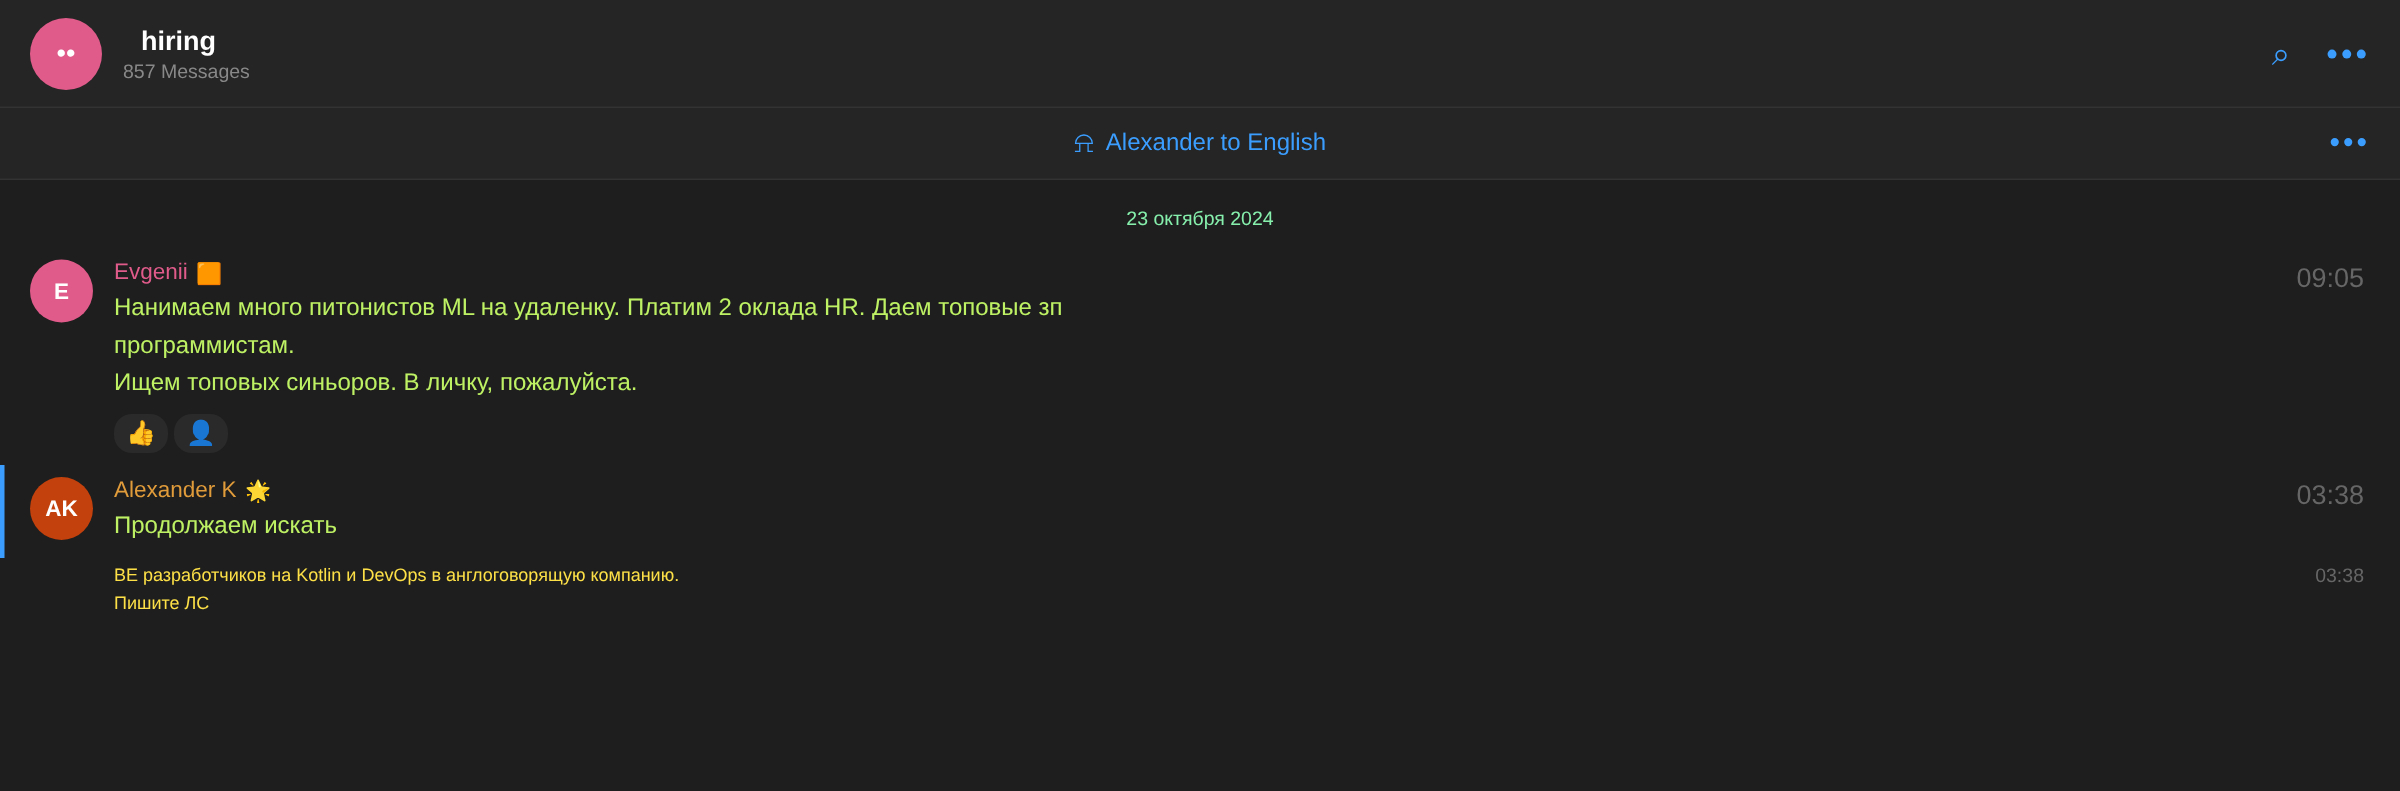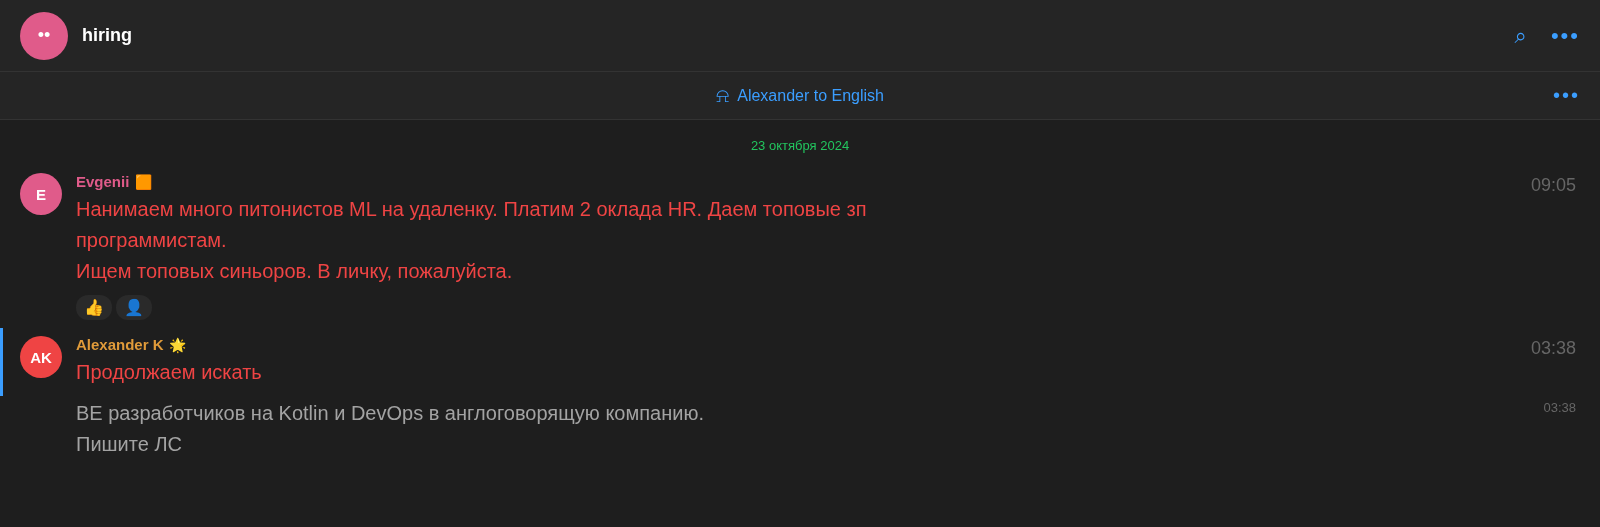--- a/index.html
+++ b/index.html
@@ -34,20 +34,21 @@
       margin-right: 14px;
       flex-shrink: 0;
     }
     .header-info {
       flex: 1;
     }
     .header-title {
       font-size: 18px;
       font-weight: 600;
       color: #ffffff;
+      margin-left: 12px;
     }
     .header-subtitle {
       font-size: 13px;
       color: #888;
       margin-top: 2px;
     }
     .header-actions {
       display: flex;
       align-items: center;
       gap: 24px;
@@ -105,21 +106,21 @@
     }
 
     
     .date-separator {
       display: flex;
       align-items: center;
       justify-content: center;
       padding: 16px 0 10px;
     }
     .date-separator span {
-      color: #22c55e;
+      color: #86efac;
       font-size: 13px;
       background: #1e1e1e;
       padding: 2px 10px;
     }
 
     
     .message-item {
       display: flex;
       align-items: flex-start;
       padding: 8px 20px 8px 20px;
@@ -138,42 +139,42 @@
       font-size: 15px;
       font-weight: 600;
       color: white;
       flex-shrink: 0;
       margin-right: 14px;
     }
     .avatar-e {
       background: #e05b8a;
     }
     .avatar-ak {
-      background: #ef4444;
+      background: #c2410c;
     }
     .message-body {
       flex: 1;
     }
     .message-header {
       display: flex;
       align-items: center;
       gap: 6px;
       margin-bottom: 4px;
     }
     .sender-name {
-      font-weight: 700;
+      font-weight: 400;
       font-size: 15px;
       color: #e05b8a;
     }
     .sender-badge {
       font-size: 14px;
     }
     .message-text {
-      color: #ef4444;
-      font-size: 20px;
+      color: #bef264;
+      font-size: 16px;
       line-height: 1.55;
     }
     .message-time {
       position: absolute;
       right: 24px;
       top: 10px;
       color: #666;
       font-size: 18px;
     }
     .reactions {
@@ -192,41 +193,42 @@
     }
 
     
     .message-item-continuation {
       display: flex;
       align-items: flex-start;
       padding: 2px 20px 8px 76px;
       position: relative;
     }
     .message-item-continuation .message-text {
-      color: #a3a3a3;
-      font-size: 20px;
+      color: #fde047;
+      font-size: 12px;
       line-height: 1.55;
     }
     .message-item-continuation .message-time {
       position: absolute;
       right: 24px;
       top: 4px;
       color: #666;
       font-size: 13px;
     }
   </style>
 </head>
 <body>
 
 <div class="header">
   <div class="header-avatar">
     <span>••</span>
   </div>
   <div class="header-info">
     <div class="header-title">hiring</div>
+    <div class="header-subtitle">857 Messages</div>
   </div>
   <div class="header-actions">
     <span class="header-icon">⌕</span>
     <span class="dots-icon">•••</span>
   </div>
 </div>
 
 <div class="translate-bar">
   <button class="translate-btn">
     <span class="translate-icon">⍾</span>

